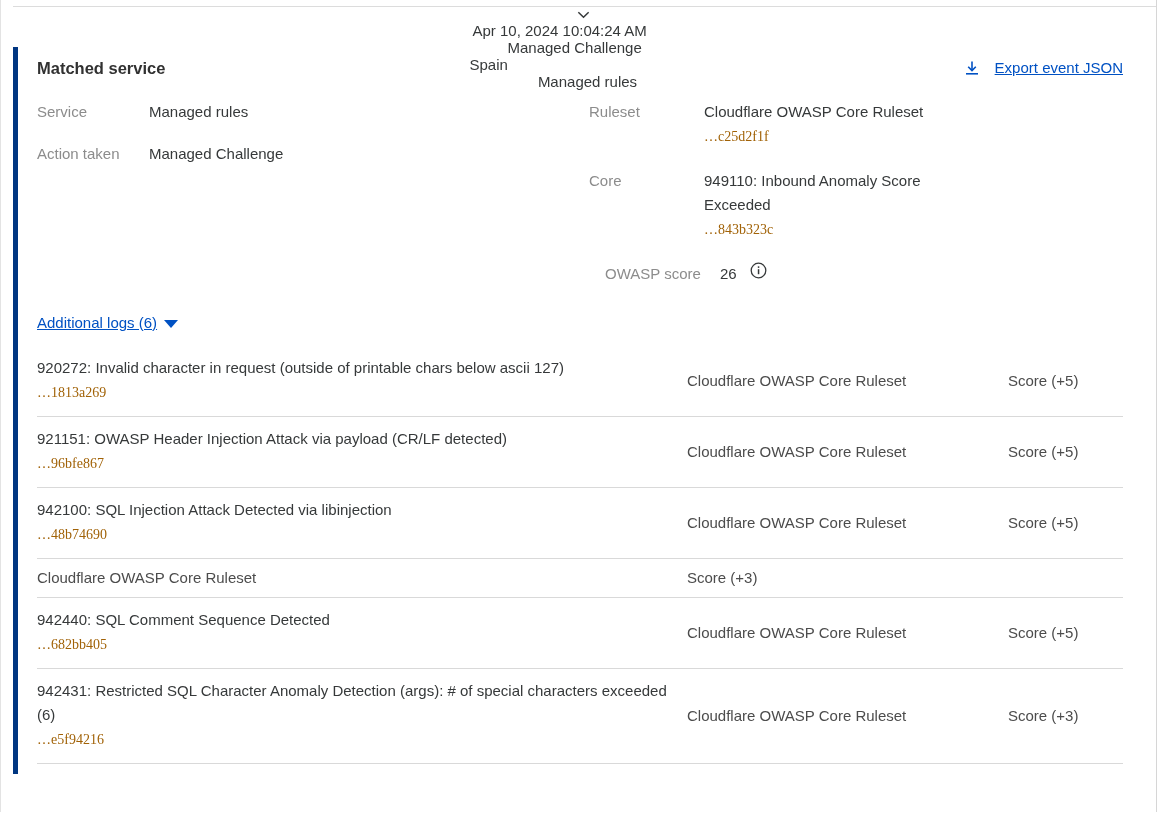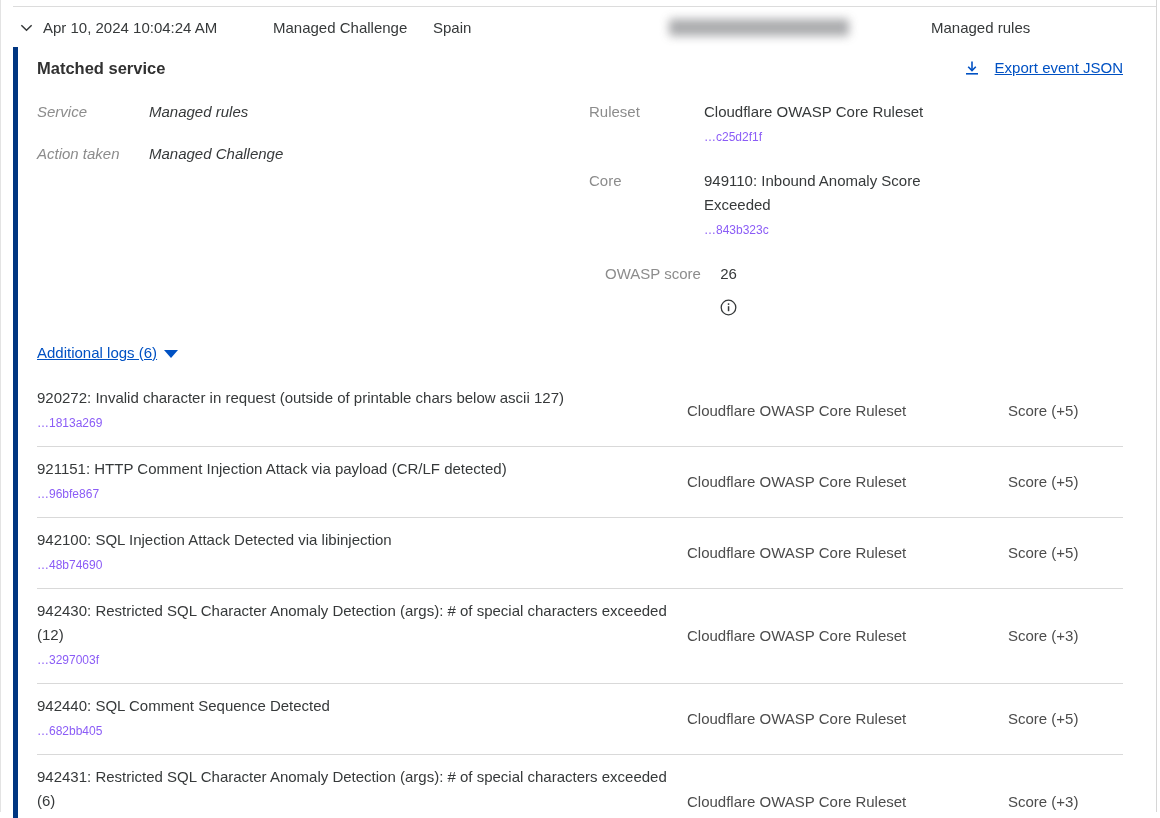--- a/index.html
+++ b/index.html
@@ -15,21 +15,21 @@
     width:1157px; height:812px;
     border-left:1px solid #e3e3e3;
     border-right:1px solid #d6d6d6;
   }
   .top-divider { height:7px; margin-left:12px; border-bottom:1px solid #dcdcdc; }
 
   
   .summary-row {
     display:flex; align-items:center;
     height:40px; padding-left:18px;
-    cursor:pointer; white-space:nowrap;
+    cursor:pointer; white-space:nowrap;flex-direction:column;
   }
   .chev-wrap { width:24px; display:flex; align-items:center; }
   .sum-ts { width:230px; }
   .sum-action { width:160px; }
   .sum-country { width:236px; }
   .redacted {
     width:180px; height:17px; margin-right:82px;
     background:#96979a; opacity:.8;
     filter:blur(5px); border-radius:2px;
   }
@@ -47,34 +47,34 @@
     display:flex; justify-content:space-between; align-items:flex-start;
   }
   .panel-title {
     margin:0; font-size:16.5px; font-weight:700; color:#313131; line-height:22px;
   }
   .link { color:#0051c3; text-decoration:underline; cursor:pointer; }
   .export-link { display:flex; align-items:center; gap:15px; line-height:22px; }
   .export-link .dl-icon { display:flex; }
 
   .columns { display:flex; margin-top:21px; }
-  .col-left { width:552px;font-style:italic; }
+  .col-left { width:552px; }
   .col-right { flex:1; }
 
   .field-row { display:flex; margin-bottom:18px; line-height:24px; }
   .field-row.tight { margin-bottom:20px; }
   .f-label { color:#8c8c8c; flex:none; }
   .col-left .f-label { width:112px; }
   .col-right .f-label { width:115px; }
   .f-value { width:232px; }
   .mono {
-    font-family:Liberation Sans, sans-serif;
-    font-size:12px; line-height:24px; color:#8b5cf6;
-  }
-  .owasp-val { display:flex; align-items:center; gap:13px;flex-direction:column; }
+    font-family:Liberation Serif, serif;
+    font-size:14px; line-height:24px; color:#a16207;
+  }
+  .owasp-val { display:flex; align-items:flex-start; gap:13px; }
 
   .addlogs-row { margin-top:26px; line-height:22px; display:flex; align-items:center; }
   .tri-down {
     display:inline-block; width:0; height:0; margin-left:7px; margin-top:2px;
     border-left:7px solid transparent; border-right:7px solid transparent;
     border-top:8px solid #0051c3;
   }
 
   .logs { margin-top:12px; }
   .log-row {
@@ -179,41 +179,37 @@
     <div class="log-desc">
       <span>920272: Invalid character in request (outside of printable chars below ascii 127)</span><br>
       <span class="mono">…1813a269</span>
     </div>
     <div class="log-ruleset">Cloudflare OWASP Core Ruleset</div>
     <div class="log-score">Score (+5)</div>
   </div>
 
   <div class="log-row">
     <div class="log-desc">
-      <span>921151: HTTP Comment Injection Attack via payload (CR/LF detected)</span><br>
+      <span>921151: OWASP Header Injection Attack via payload (CR/LF detected)</span><br>
       <span class="mono">…96bfe867</span>
     </div>
     <div class="log-ruleset">Cloudflare OWASP Core Ruleset</div>
     <div class="log-score">Score (+5)</div>
   </div>
 
   <div class="log-row">
     <div class="log-desc">
       <span>942100: SQL Injection Attack Detected via libinjection</span><br>
       <span class="mono">…48b74690</span>
     </div>
     <div class="log-ruleset">Cloudflare OWASP Core Ruleset</div>
     <div class="log-score">Score (+5)</div>
   </div>
 
   <div class="log-row">
-    <div class="log-desc">
-      <span>942430: Restricted SQL Character Anomaly Detection (args): # of special characters exceeded (12)</span><br>
-      <span class="mono">…3297003f</span>
-    </div>
     <div class="log-ruleset">Cloudflare OWASP Core Ruleset</div>
     <div class="log-score">Score (+3)</div>
   </div>
 
   <div class="log-row">
     <div class="log-desc">
       <span>942440: SQL Comment Sequence Detected</span><br>
       <span class="mono">…682bb405</span>
     </div>
     <div class="log-ruleset">Cloudflare OWASP Core Ruleset</div>

